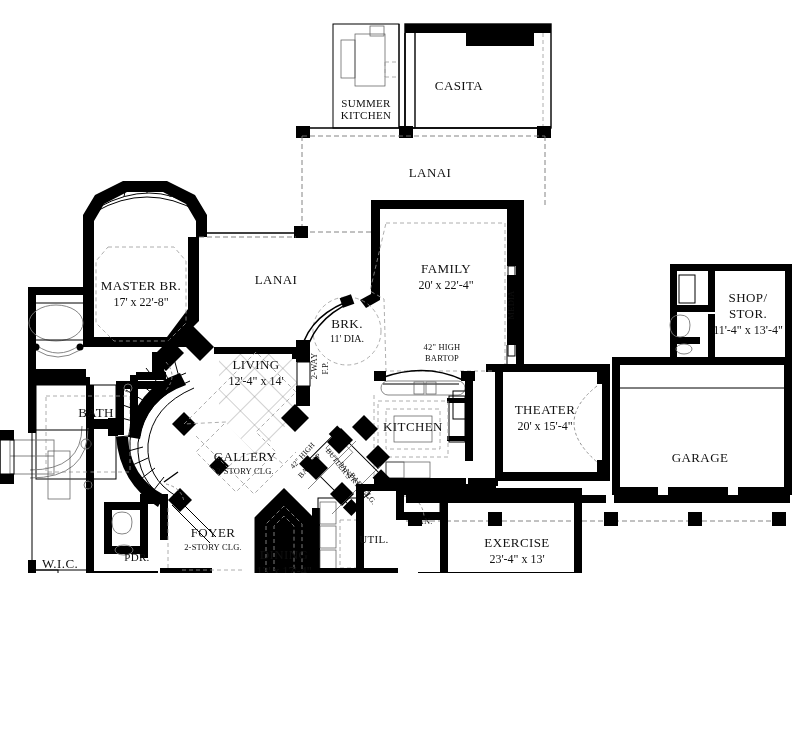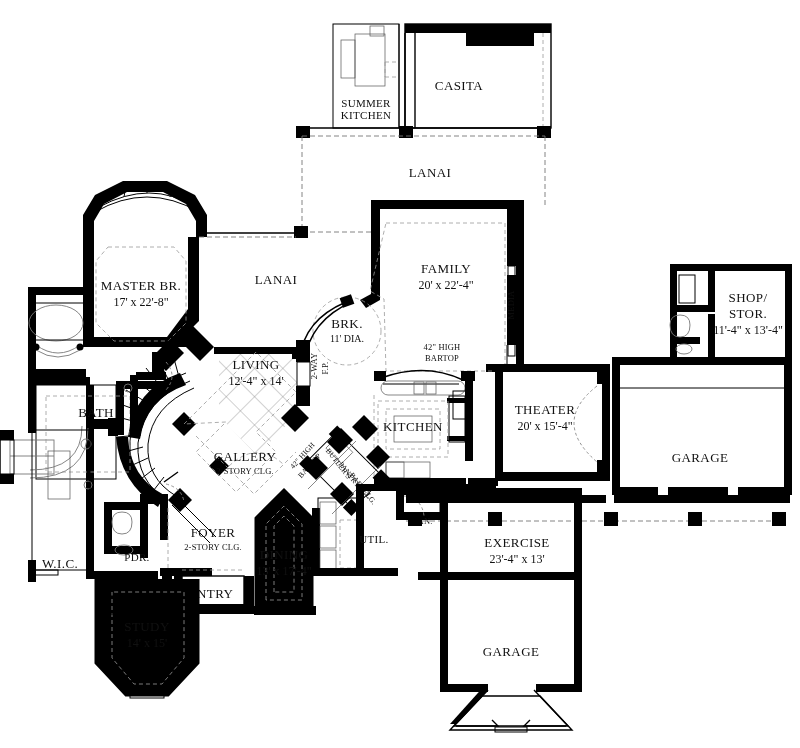--- a/index.html
+++ b/index.html
@@ -1,17 +1,17 @@
 <!DOCTYPE html>
 <html><head>
 <meta charset="utf-8">
 <style>
   html,body{margin:0;padding:0;background:#ffffff;}
   body{font-family:"Liberation Serif",serif;}
-  #plan-wrap{position:relative;width:800px;height:748px;background:#ffffff;overflow:hidden;}
+  #plan-wrap{position:relative;width:800px;height:573px;background:#ffffff;overflow:hidden;}
   svg#floorplan{position:absolute;left:0;top:0;width:800px;height:748px;display:block;}
   .lbl{font-family:"Liberation Serif",serif;fill:#111;text-anchor:middle;dominant-baseline:middle;font-weight:400;}
   .rm{font-size:13px;letter-spacing:.4px;}
   .rm-sm{font-size:11px;letter-spacing:.3px;}
   .dim{font-size:12px;}
   .dim-sm{font-size:10px;}
   .tiny{font-size:7.5px;letter-spacing:.2px;}
   .tiny2{font-size:8.5px;letter-spacing:.2px;}
   .wall{fill:#000;}
   .thin{stroke:#000;stroke-width:1;fill:none;}

